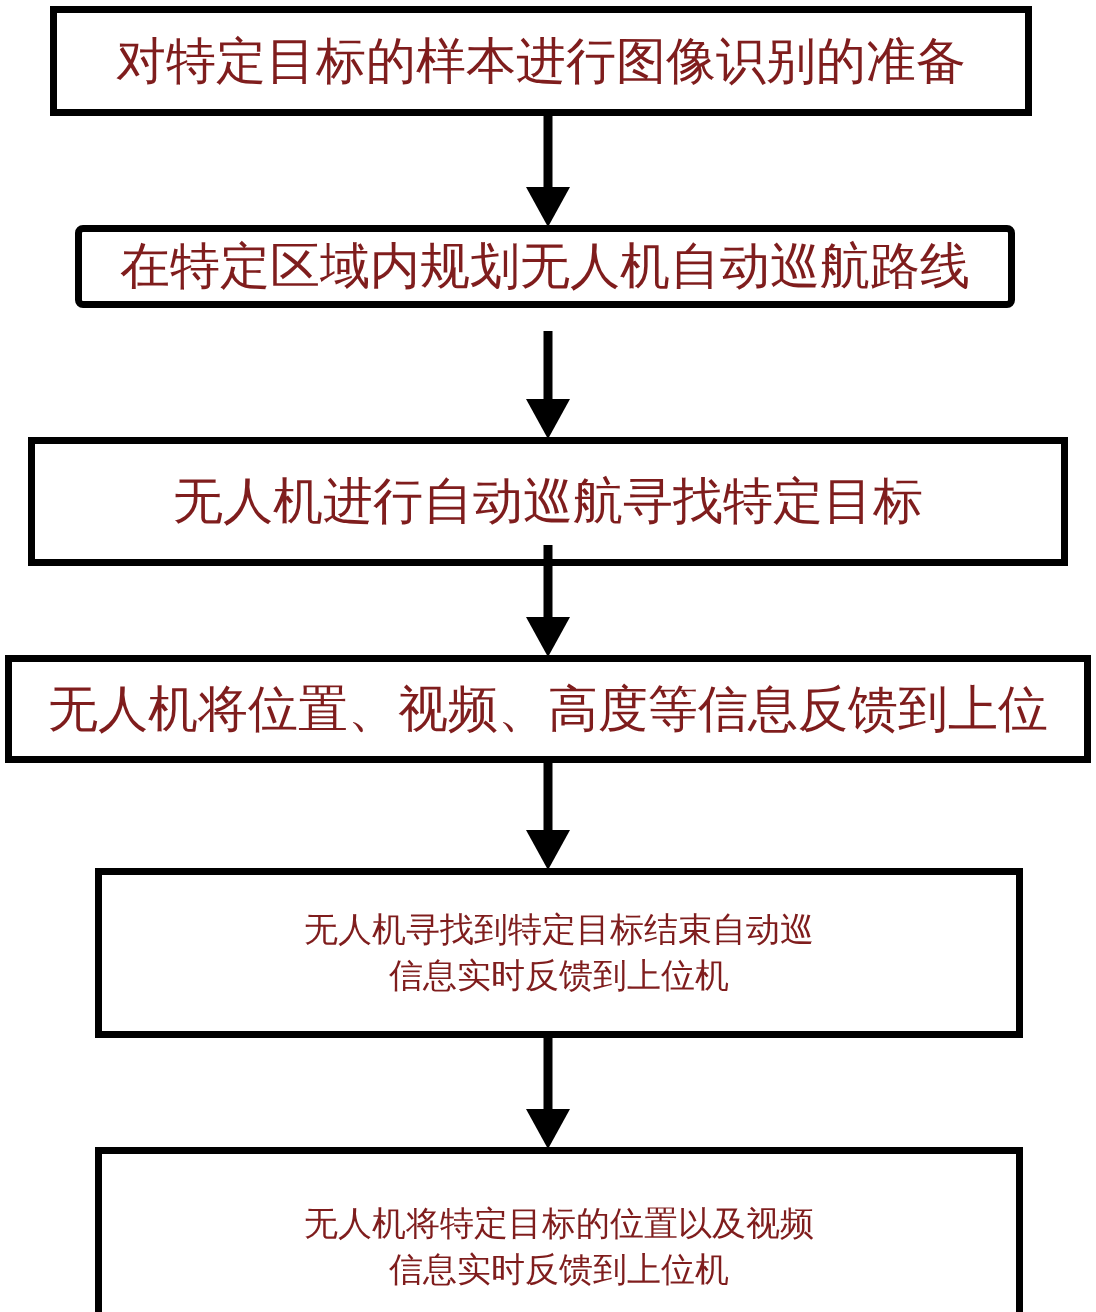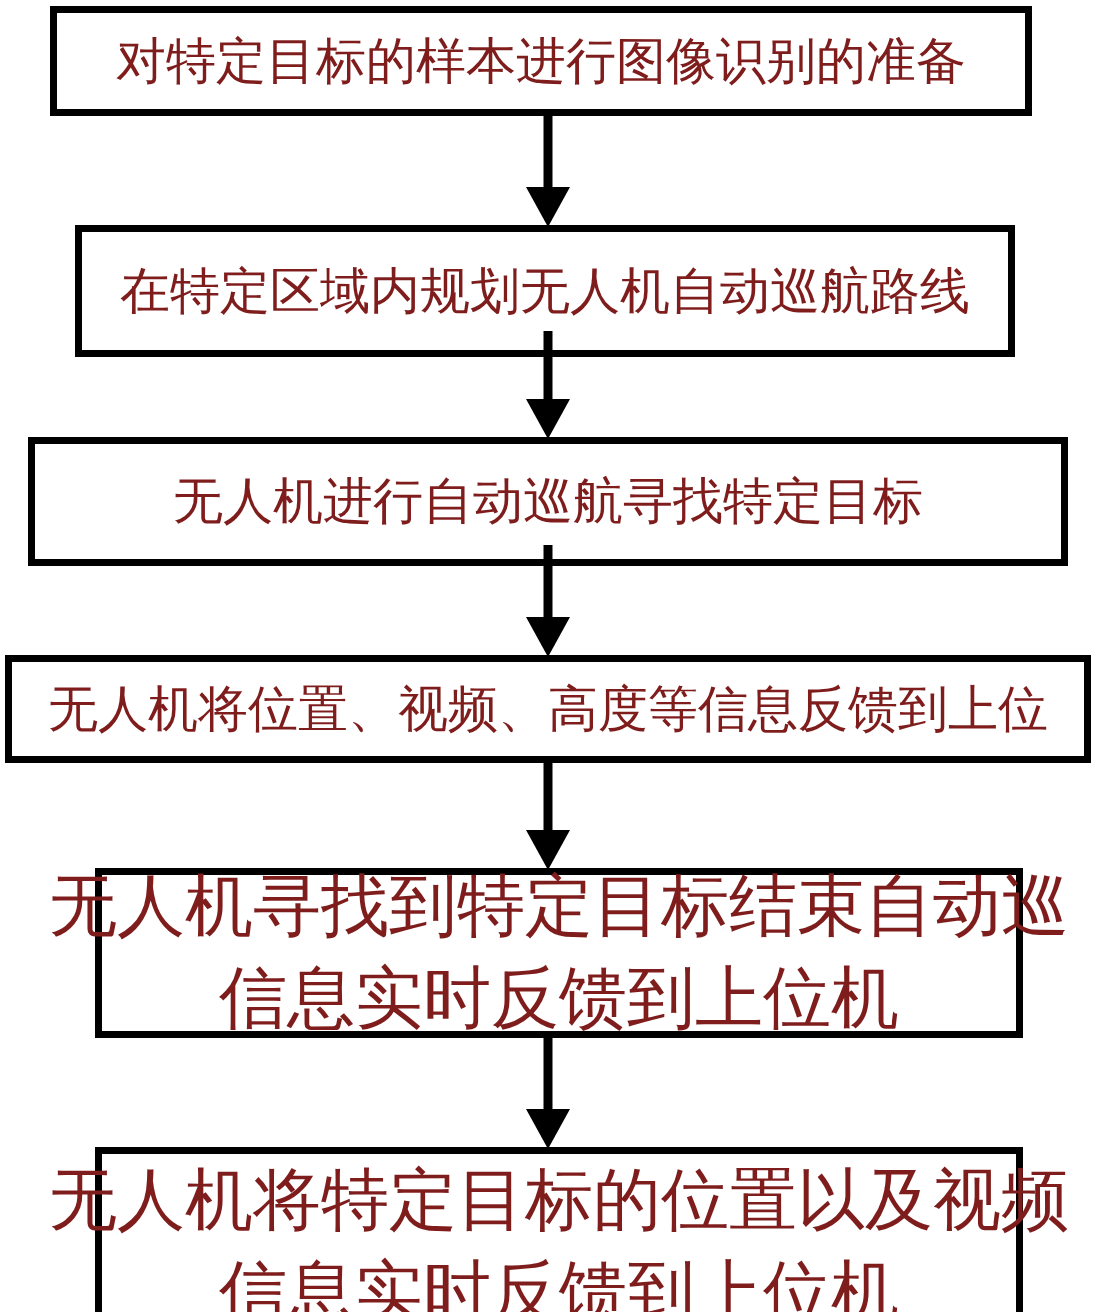--- a/index.html
+++ b/index.html
@@ -27,26 +27,26 @@
     align-items: center;
     text-align: center;
   }
   .flow-box .line {
     font-size: 50px;
     line-height: 1.38;
     white-space: nowrap;
     letter-spacing: 0px;
   }
   .flow-box.two-line .line {
-    font-size: 68px;
+    font-size: 34px;
     line-height: 1.35;
   }
   
   .box1 { left: 50px;  top: 6px;    width: 982px;  height: 110px; }
-  .box2 { left: 75px;  top: 225px;  width: 940px;  height: 132px; }
+  .box2 { left: 75px;  top: 225px;  width: 940px;  height: 83px; border-radius: 8px; }
   .box3 { left: 28px;  top: 437px;  width: 1040px; height: 129px; }
   .box4 { left: 5px;   top: 655px;  width: 1086px; height: 108px; }
   .box5 { left: 95px;  top: 868px;  width: 928px;  height: 170px; }
   .box6 { left: 95px;  top: 1147px; width: 928px;  height: 200px; }
 
   .arrow {
     position: absolute;
     left: 526px;   
     width: 44px;
   }

